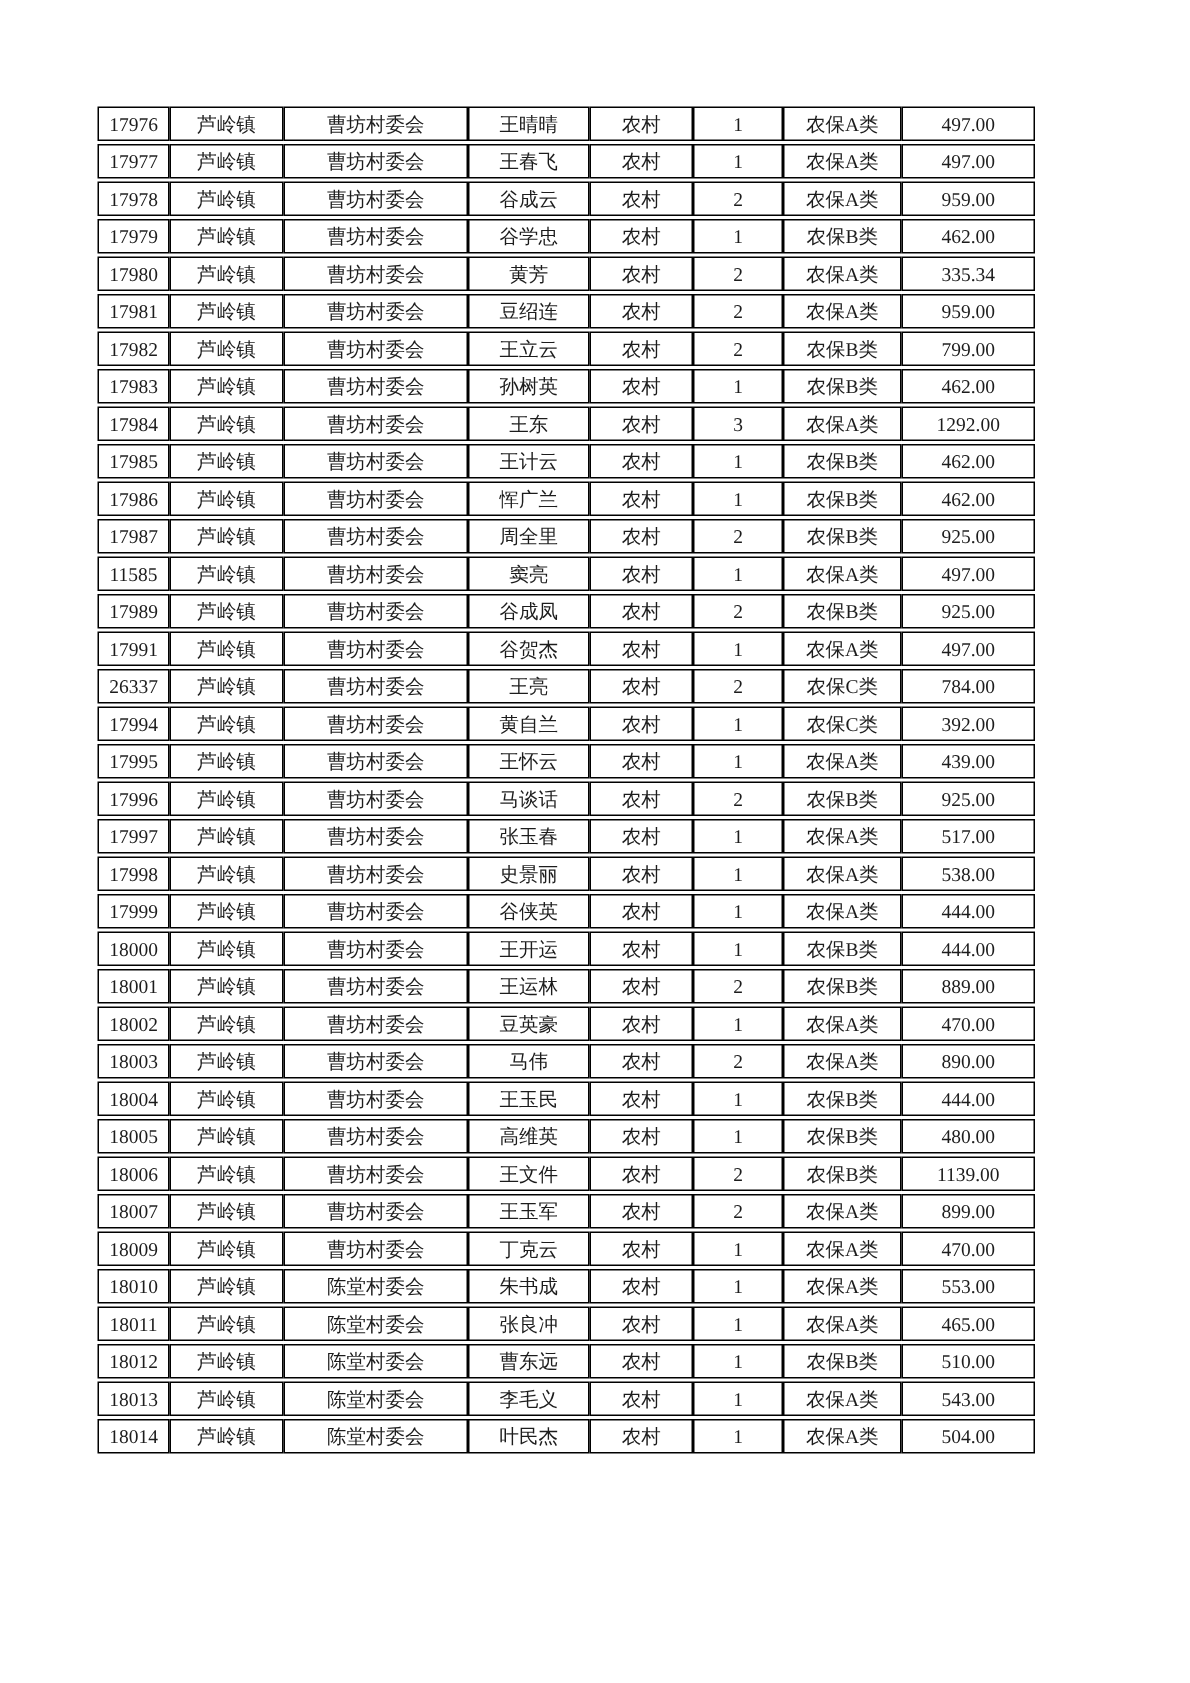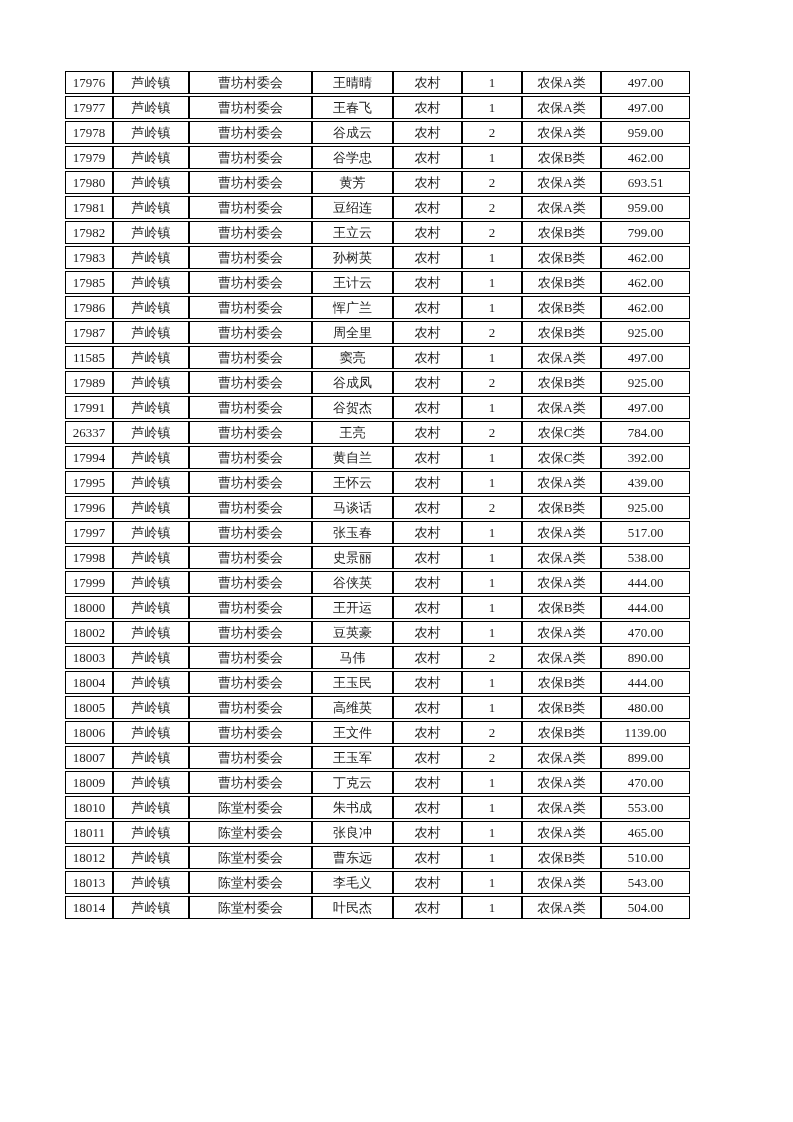--- a/index.html
+++ b/index.html
@@ -104,21 +104,21 @@
     <td>462.00</td>
   </tr>
         <tr>
     <td>17980</td>
     <td>芦岭镇</td>
     <td>曹坊村委会</td>
     <td>黄芳</td>
     <td>农村</td>
     <td>2</td>
     <td>农保A类</td>
-    <td>693.51</td>
+    <td>335.34</td>
   </tr>
         <tr>
     <td>17981</td>
     <td>芦岭镇</td>
     <td>曹坊村委会</td>
     <td>豆绍连</td>
     <td>农村</td>
     <td>2</td>
     <td>农保A类</td>
     <td>959.00</td>
@@ -135,20 +135,30 @@
   </tr>
         <tr>
     <td>17983</td>
     <td>芦岭镇</td>
     <td>曹坊村委会</td>
     <td>孙树英</td>
     <td>农村</td>
     <td>1</td>
     <td>农保B类</td>
     <td>462.00</td>
+  </tr>
+        <tr>
+    <td>17984</td>
+    <td>芦岭镇</td>
+    <td>曹坊村委会</td>
+    <td>王东</td>
+    <td>农村</td>
+    <td>3</td>
+    <td>农保A类</td>
+    <td>1292.00</td>
   </tr>
         <tr>
     <td>17985</td>
     <td>芦岭镇</td>
     <td>曹坊村委会</td>
     <td>王计云</td>
     <td>农村</td>
     <td>1</td>
     <td>农保B类</td>
     <td>462.00</td>
@@ -275,20 +285,30 @@
   </tr>
         <tr>
     <td>18000</td>
     <td>芦岭镇</td>
     <td>曹坊村委会</td>
     <td>王开运</td>
     <td>农村</td>
     <td>1</td>
     <td>农保B类</td>
     <td>444.00</td>
+  </tr>
+        <tr>
+    <td>18001</td>
+    <td>芦岭镇</td>
+    <td>曹坊村委会</td>
+    <td>王运林</td>
+    <td>农村</td>
+    <td>2</td>
+    <td>农保B类</td>
+    <td>889.00</td>
   </tr>
         <tr>
     <td>18002</td>
     <td>芦岭镇</td>
     <td>曹坊村委会</td>
     <td>豆英豪</td>
     <td>农村</td>
     <td>1</td>
     <td>农保A类</td>
     <td>470.00</td>

